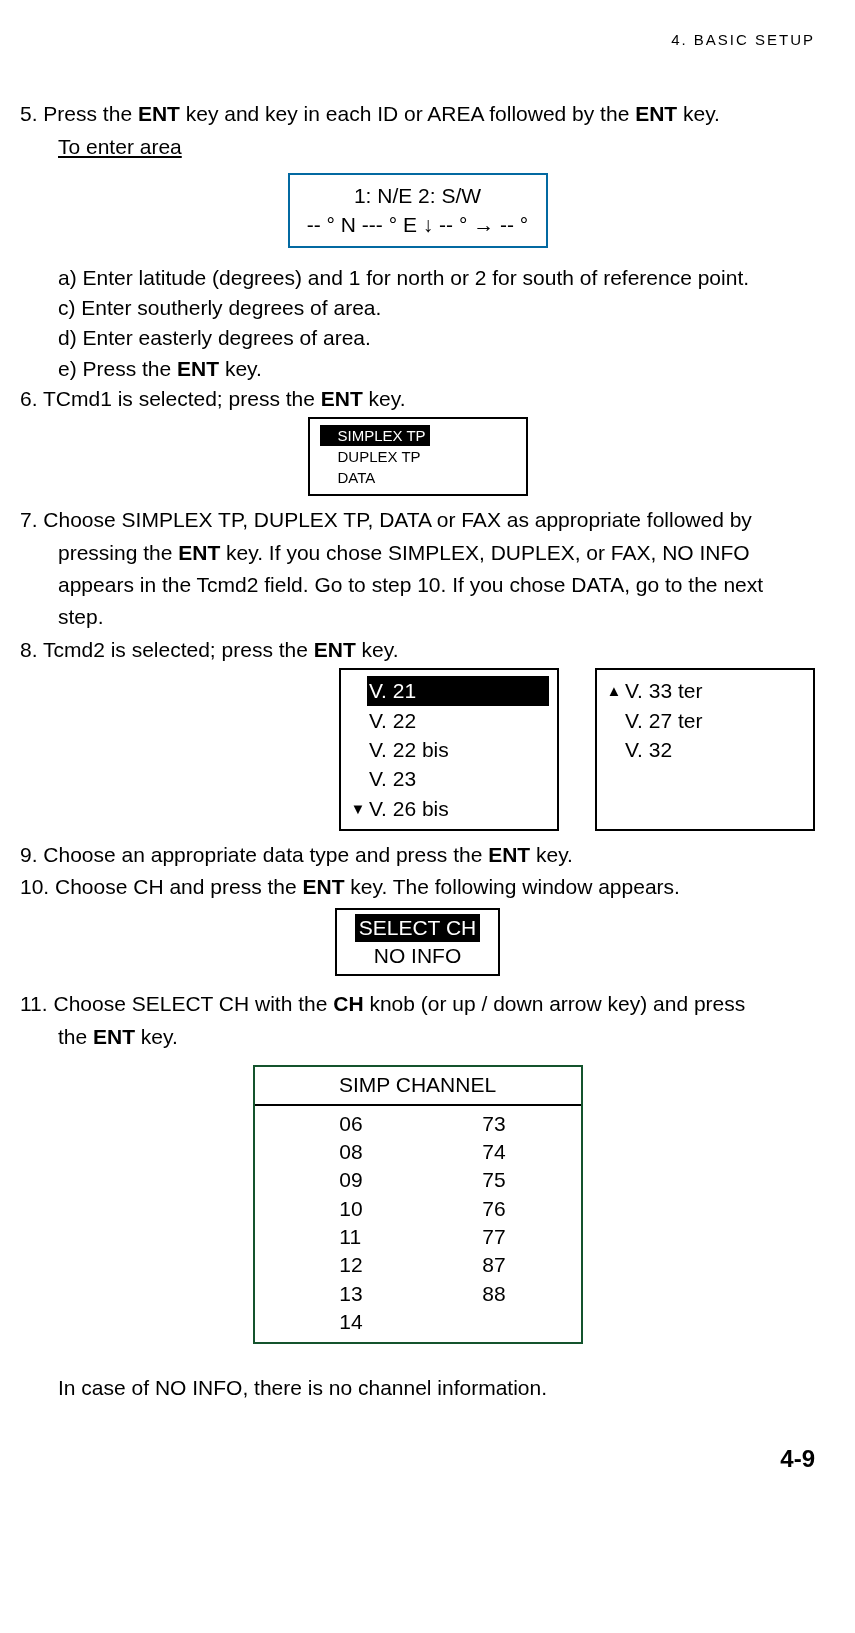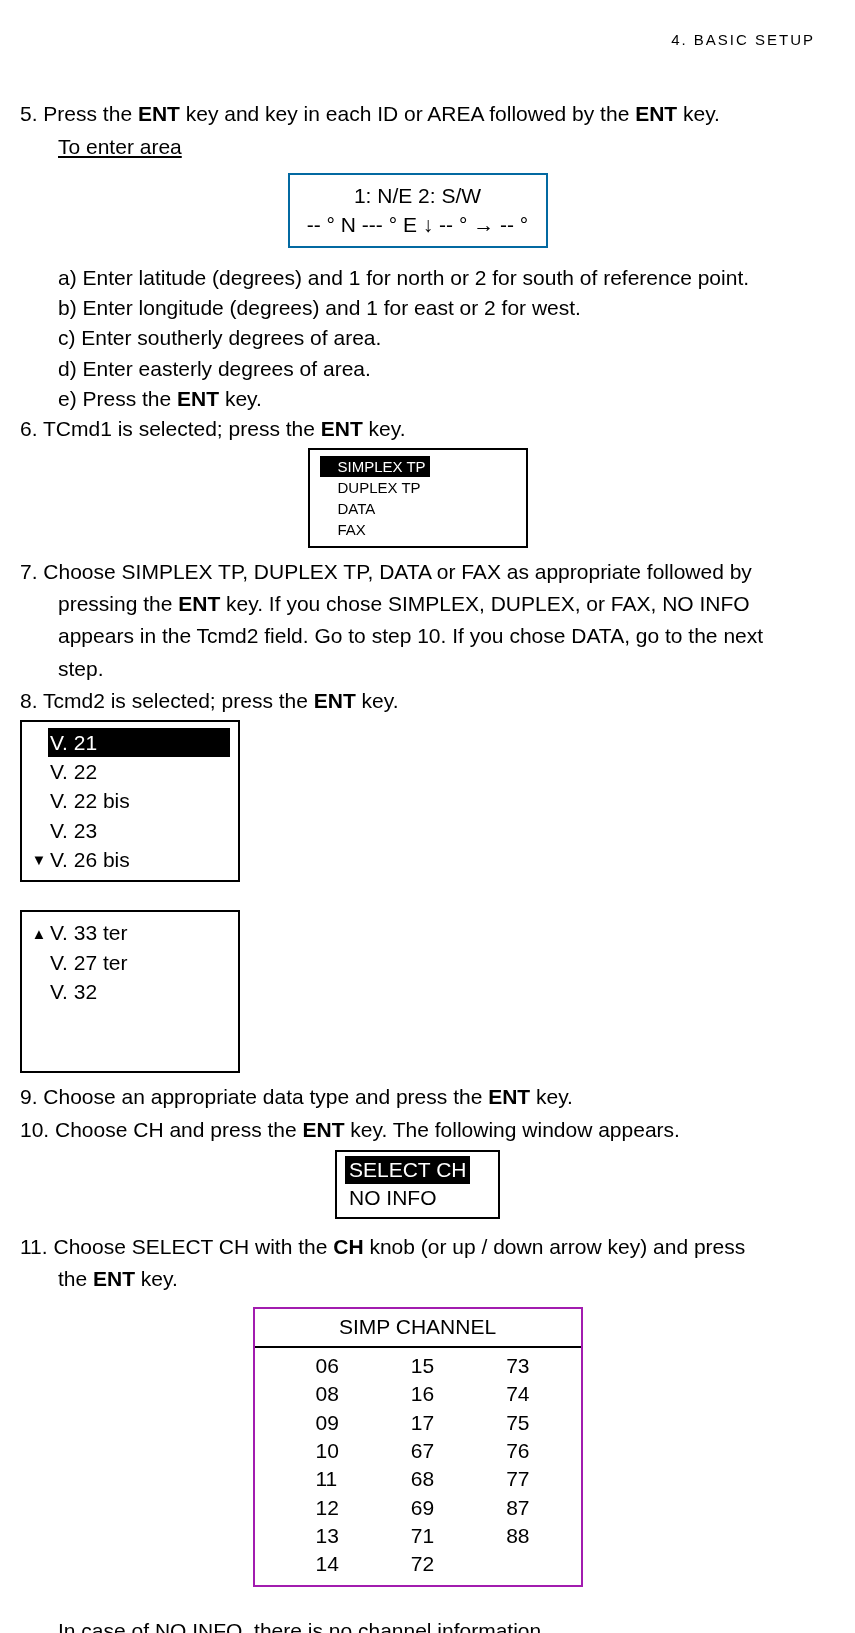--- a/index.html
+++ b/index.html
@@ -47,47 +47,47 @@
     .menu-item.selected {
       background: #000;
       color: #fff;
       padding: 0 4px 0 18px;
       margin-left: 0;
       display: inline-block;
     }
     .two-menus {
       display: flex;
       justify-content: flex-end;
-      gap: 28px;
+      gap: 36px;
       margin: 2px 0 10px;
-      flex-direction: column;
     }
     .vmenu {
       border: 2px solid #000;
       width: 220px;
       padding: 6px 8px 6px 8px;
       font-size: 21px;
       line-height: 1.4;
     }
     .vmenu .row { display: flex; align-items: center; }
     .vmenu .arrow { width: 18px; text-align: center; font-size: 15px; }
     .vmenu .label { flex: 1; padding-left: 2px; }
     .vmenu .label.selected { background: #000; color: #fff; padding-right: 40px; }
     .select-box {
       border: 2px solid #000;
       width: 165px;
       margin: 6px auto 14px;
       padding: 4px 8px;
       font-size: 21px;
       line-height: 1.35;
+      text-align: center;
     }
     .select-box .sel-item { padding: 0 4px; }
     .select-box .sel-item.selected { background: #000; color: #fff; display:inline-block; }
     .channel-box {
-      border: 2px solid #a21caf;
+      border: 2px solid #14532d;
       width: 330px;
       margin: 14px auto 30px;
       font-size: 21px;
       line-height: 1.35;
     }
     .channel-title {
       text-align: center;
       border-bottom: 2px solid #000;
       padding: 4px 0;
     }
@@ -115,35 +115,33 @@
 </div>
 <div class="instruction indent1"><span class="underline">To enter area</span></div>
 
 <div class="display-box box-narrow">
   <div>1: N/E      2: S/W</div>
   <div>-- ° N --- ° E ↓ -- ° → -- °</div>
 </div>
 
 <div class="sublist">
   <div>a) Enter latitude (degrees) and 1 for north or 2 for south of reference point.</div>
-  <div>b) Enter longitude (degrees) and 1 for east or 2 for west.</div>
   <div>c) Enter southerly degrees of area.</div>
   <div>d) Enter easterly degrees of area.</div>
   <div><span>e) Press the </span><span class="bold">ENT</span><span> key.</span></div>
 </div>
 
 <div class="instruction">
   <span>6. TCmd1 is selected; press the </span><span class="bold">ENT</span><span> key.</span>
 </div>
 
 <div class="menu-box">
   <div><span class="menu-item selected">SIMPLEX TP</span></div>
   <div class="menu-item">DUPLEX TP</div>
   <div class="menu-item">DATA</div>
-  <div class="menu-item">FAX</div>
 </div>
 
 <div class="instruction">7. Choose SIMPLEX TP, DUPLEX TP, DATA or FAX as appropriate followed by</div>
 <div class="instruction indent1">
   <span>pressing the </span><span class="bold">ENT</span><span> key. If you chose SIMPLEX, DUPLEX, or FAX, NO INFO</span>
 </div>
 <div class="instruction indent1">appears in the Tcmd2 field. Go to step 10. If you chose DATA, go to the next</div>
 <div class="instruction indent1">step.</div>
 
 <div class="instruction">
@@ -223,30 +221,20 @@
       <div>06</div>
       <div>08</div>
       <div>09</div>
       <div>10</div>
       <div>11</div>
       <div>12</div>
       <div>13</div>
       <div>14</div>
     </div>
     <div class="channel-col">
-      <div>15</div>
-      <div>16</div>
-      <div>17</div>
-      <div>67</div>
-      <div>68</div>
-      <div>69</div>
-      <div>71</div>
-      <div>72</div>
-    </div>
-    <div class="channel-col">
       <div>73</div>
       <div>74</div>
       <div>75</div>
       <div>76</div>
       <div>77</div>
       <div>87</div>
       <div>88</div>
     </div>
   </div>
 </div>

